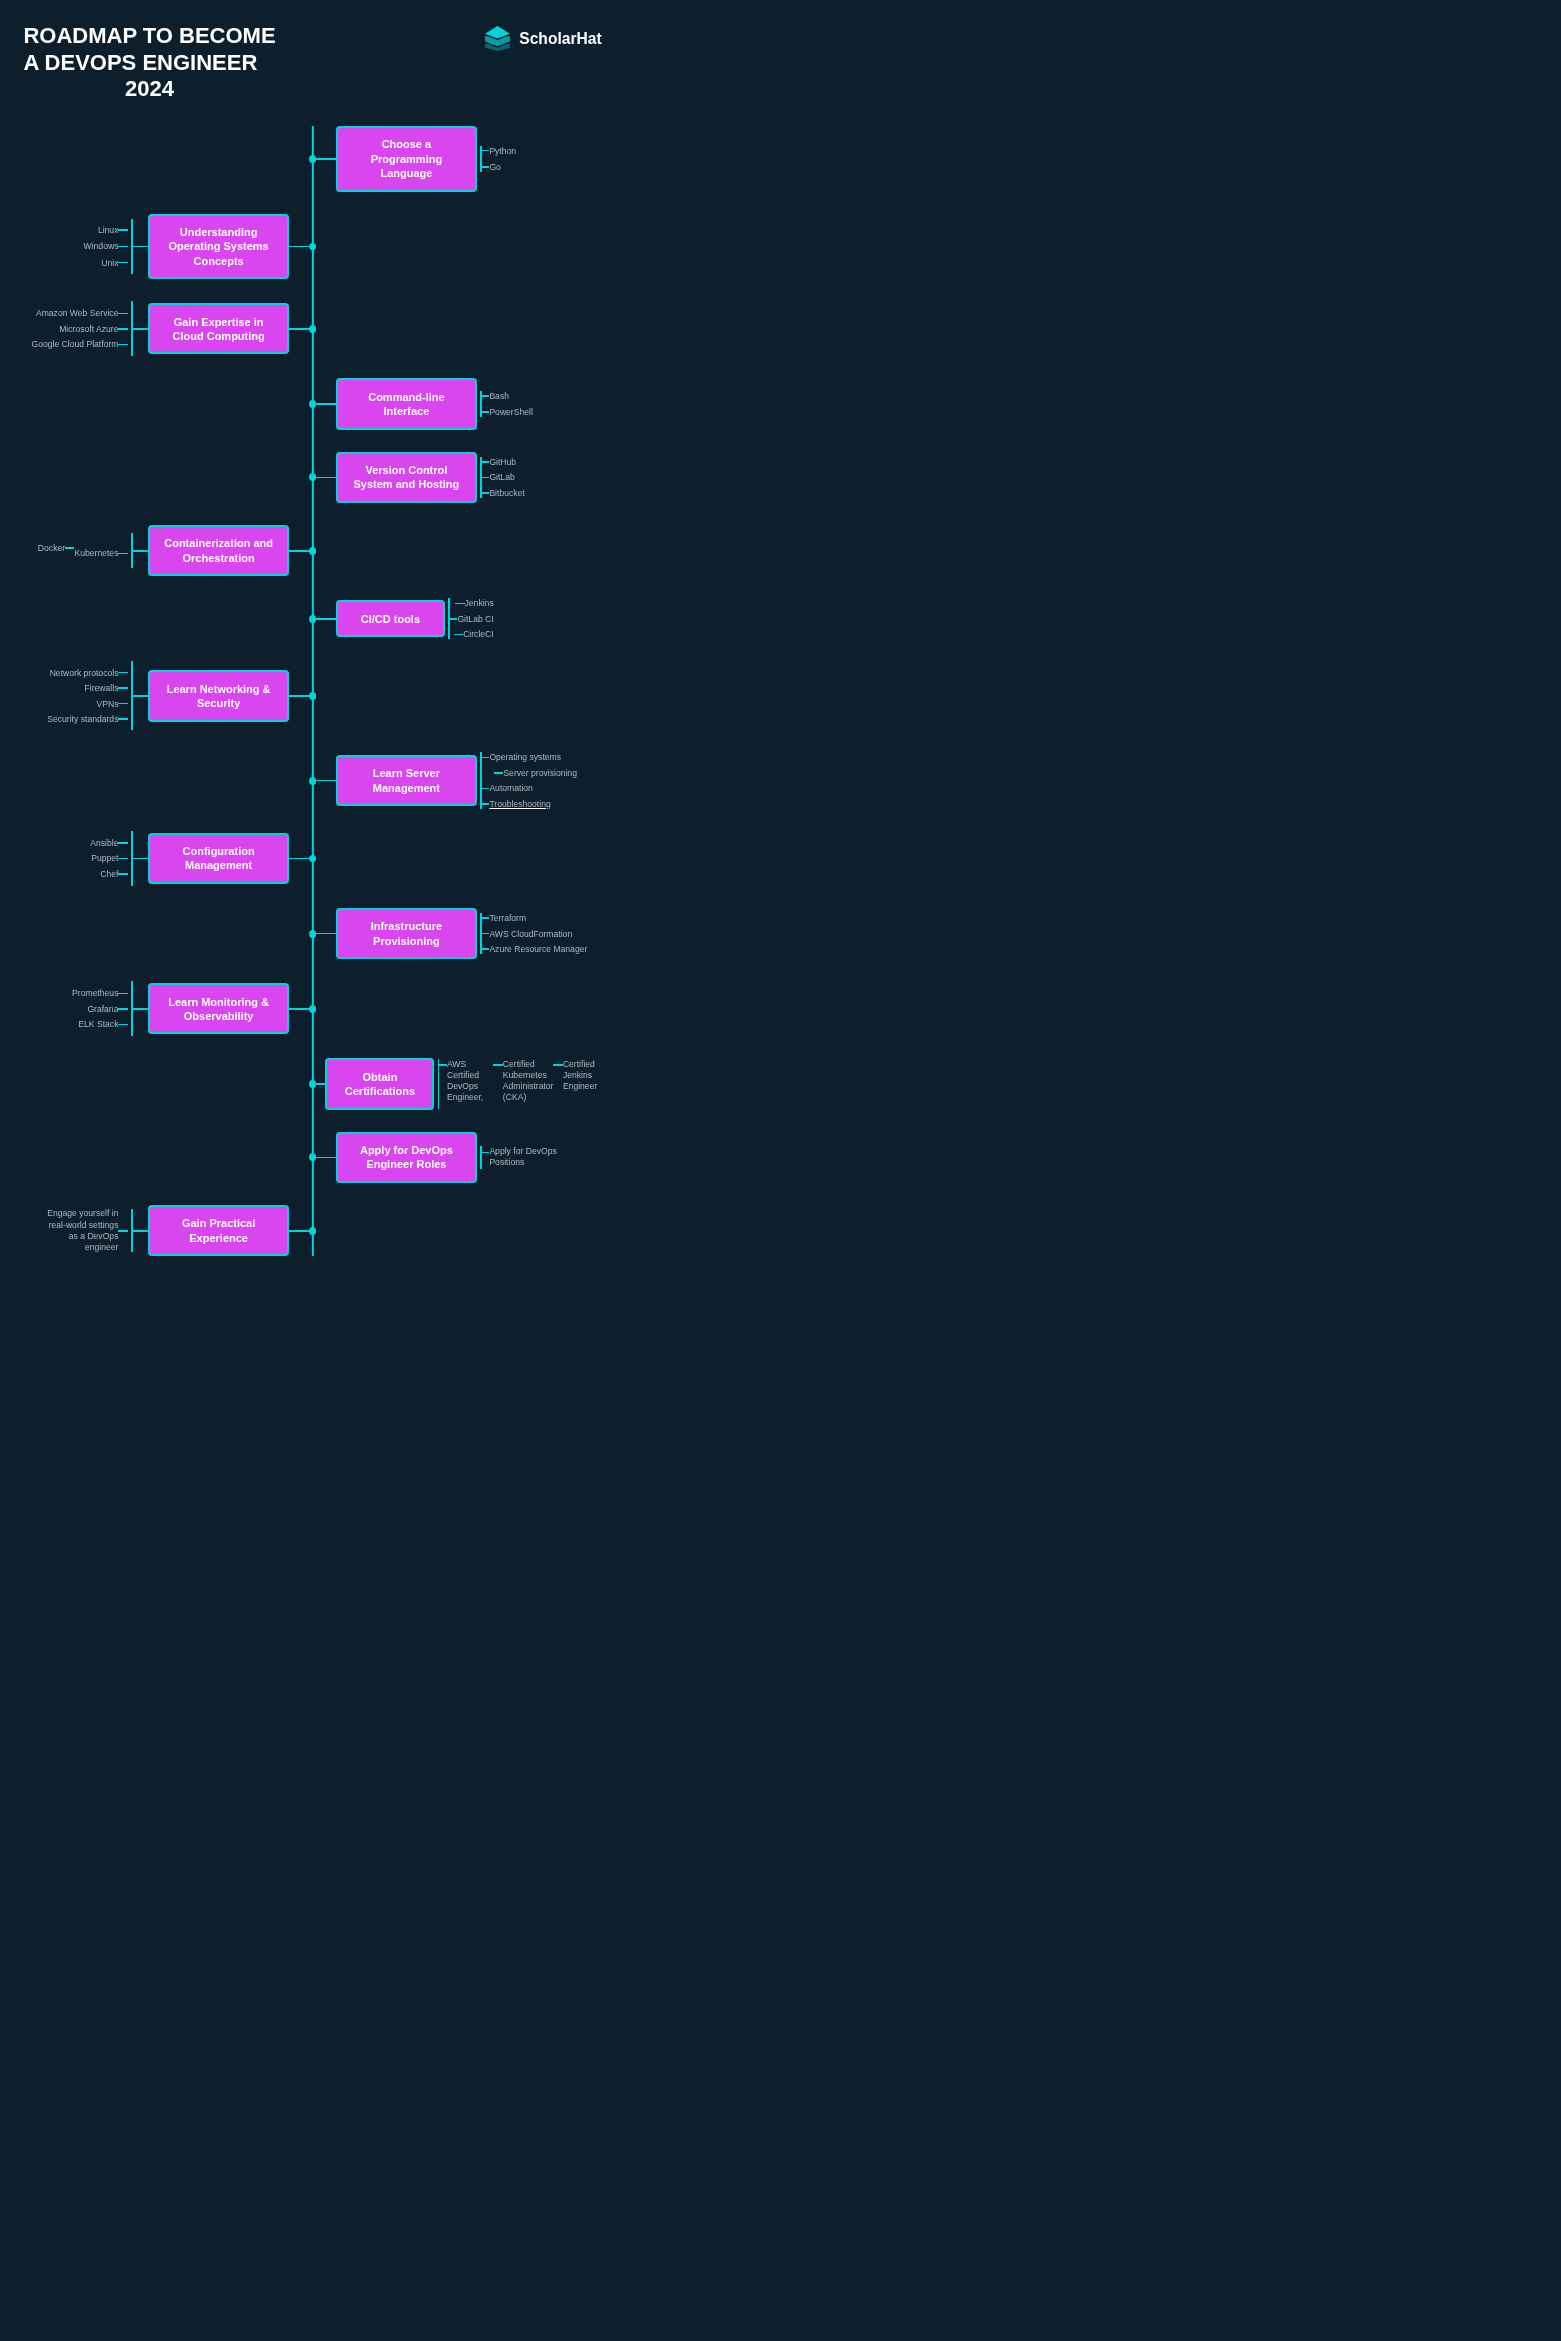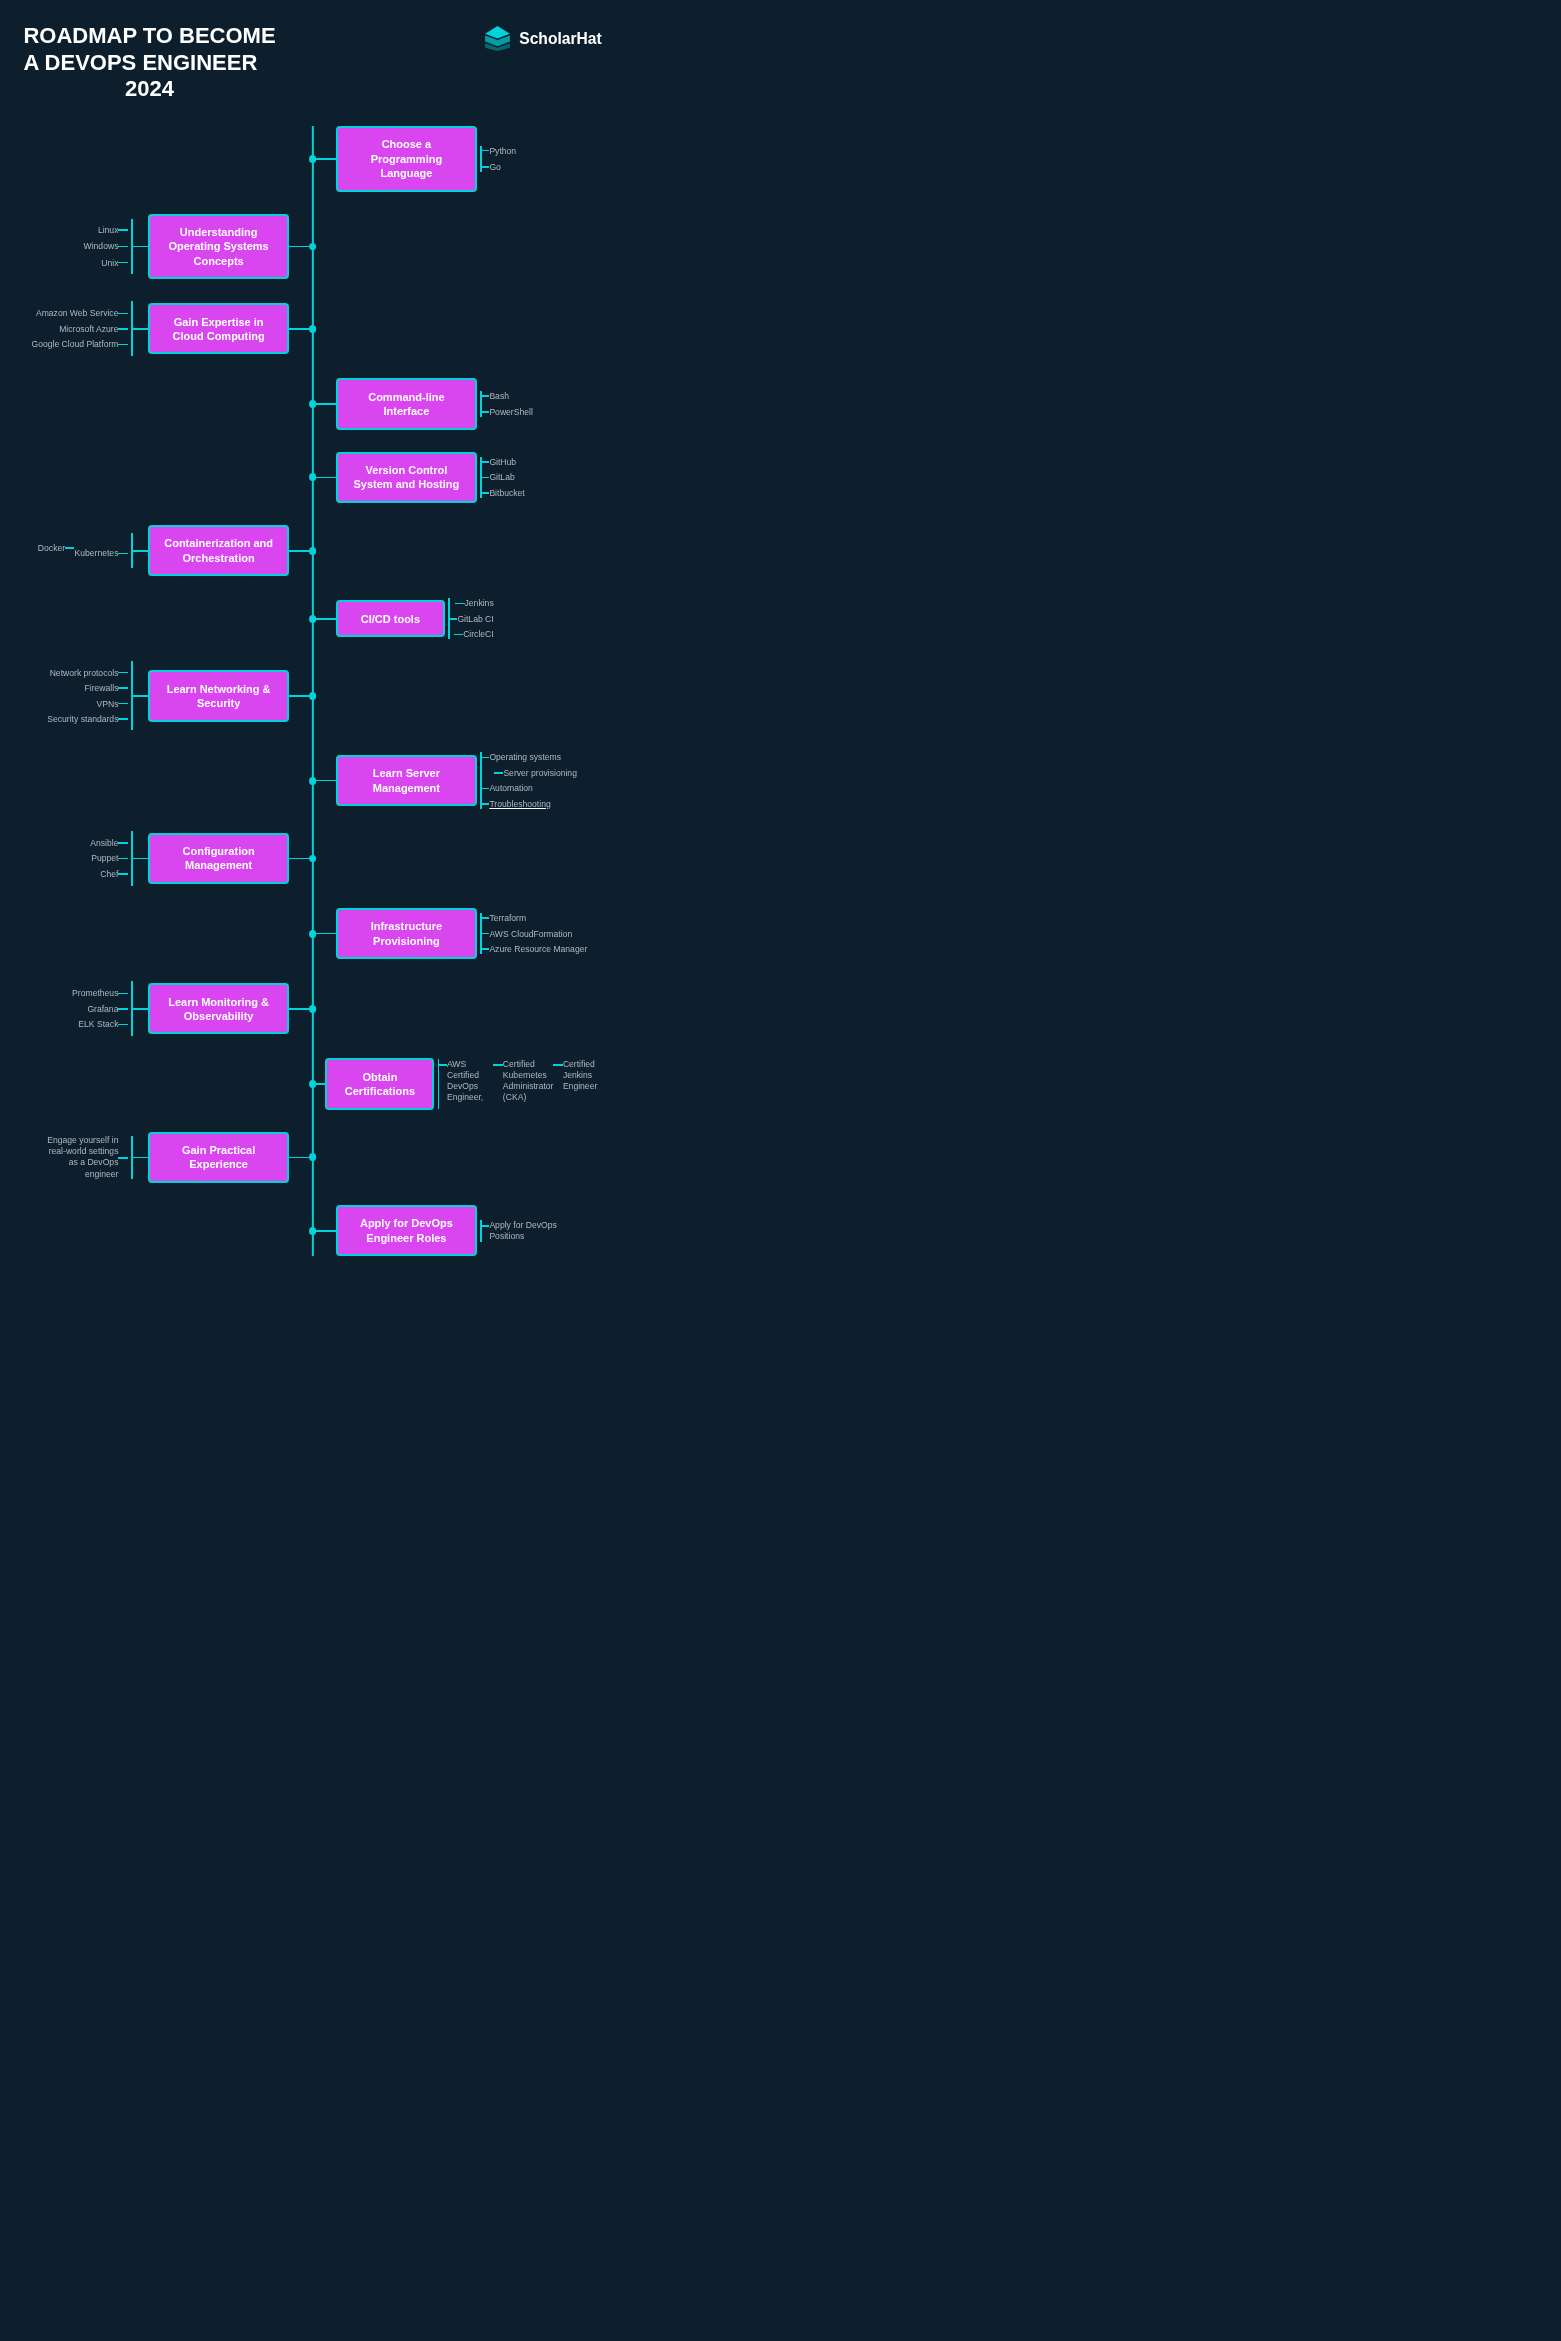--- a/index.html
+++ b/index.html
@@ -467,50 +467,50 @@
           <div style="display:flex; align-items:flex-start;">
             <div style="width:9.4px; height:1.6px; background:#00d4d8; margin-top:5.5px; flex-shrink:0;"></div>
             <span class="label-text" style="white-space:normal; max-width:94px; line-height:1.3;">Certified Jenkins Engineer</span>
           </div>
         </div>
       </div>
     </div>
 
     <div style="display:flex; width:100%; align-items:center; margin-bottom:22px; position:relative;">
       <div class="center-dot" style="top:50%; margin-top:-3.9px;"></div>
+      <div style="width:50%;"></div>
+      <div style="width:50%; display:flex; align-items:center;">
+        <div style="width:23.4px; height:1.6px; background:#00d4d8;"></div>
+        <div class="roadmap-box">
+          <span class="box-title">Apply for DevOps Engineer Roles</span>
+        </div>
+        <div style="display:flex; flex-direction:column; align-items:flex-start; margin-left:3.1px; position:relative;">
+          <div style="position:absolute; left:0; top:0; bottom:0; width:1.6px; background:#00d4d8;"></div>
+          <div style="display:flex; align-items:flex-start;">
+            <div style="width:9.4px; height:1.6px; background:#00d4d8; margin-top:5.5px; flex-shrink:0;"></div>
+            <span class="label-text" style="white-space:normal; max-width:94px; line-height:1.3;">Apply for DevOps Positions</span>
+          </div>
+        </div>
+      </div>
+    </div>
+
+    <div style="display:flex; width:100%; align-items:center; margin-bottom:22px; position:relative;">
+      <div class="center-dot" style="top:50%; margin-top:-3.9px;"></div>
       <div style="width:50%; display:flex; align-items:center; justify-content:flex-end;">
         <div style="display:flex; flex-direction:column; align-items:flex-end; margin-right:3.1px; position:relative;">
           <div style="display:flex; align-items:flex-start;">
             <span class="label-text" style="white-space:normal; text-align:right; max-width:78px; line-height:1.3;">Engage yourself in real-world settings as a DevOps engineer</span>
             <div style="width:9.4px; height:1.6px; background:#00d4d8; margin-top:22px; flex-shrink:0;"></div>
           </div>
         </div>
         <div style="width:1.6px; height:43px; background:#00d4d8;"></div>
         <div style="width:15.6px; height:1.6px; background:#00d4d8;"></div>
         <div class="roadmap-box">
           <span class="box-title">Gain Practical Experience</span>
         </div>
         <div style="width:23.4px; height:1.6px; background:#00d4d8;"></div>
       </div>
       <div style="width:50%;"></div>
     </div>
 
-    <div style="display:flex; width:100%; align-items:center; margin-bottom:22px; position:relative;">
-      <div class="center-dot" style="top:50%; margin-top:-3.9px;"></div>
-      <div style="width:50%;"></div>
-      <div style="width:50%; display:flex; align-items:center;">
-        <div style="width:23.4px; height:1.6px; background:#00d4d8;"></div>
-        <div class="roadmap-box">
-          <span class="box-title">Apply for DevOps Engineer Roles</span>
-        </div>
-        <div style="display:flex; flex-direction:column; align-items:flex-start; margin-left:3.1px; position:relative;">
-          <div style="position:absolute; left:0; top:0; bottom:0; width:1.6px; background:#00d4d8;"></div>
-          <div style="display:flex; align-items:flex-start;">
-            <div style="width:9.4px; height:1.6px; background:#00d4d8; margin-top:5.5px; flex-shrink:0;"></div>
-            <span class="label-text" style="white-space:normal; max-width:94px; line-height:1.3;">Apply for DevOps Positions</span>
-          </div>
-        </div>
-      </div>
-    </div>
-
   </div>
 </div>
 
 
 </body></html>

